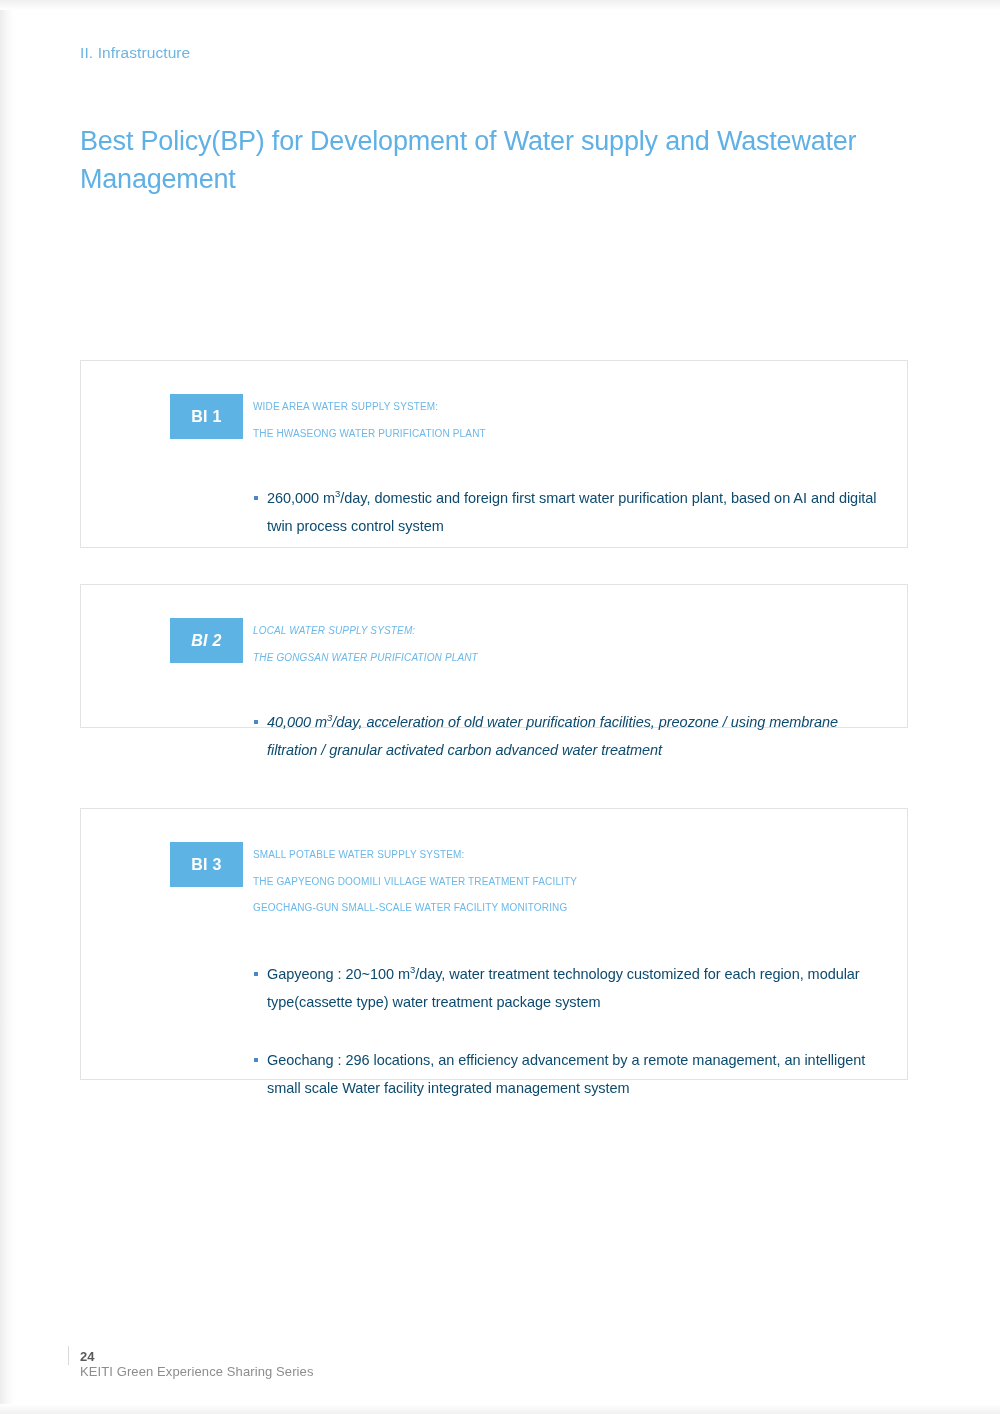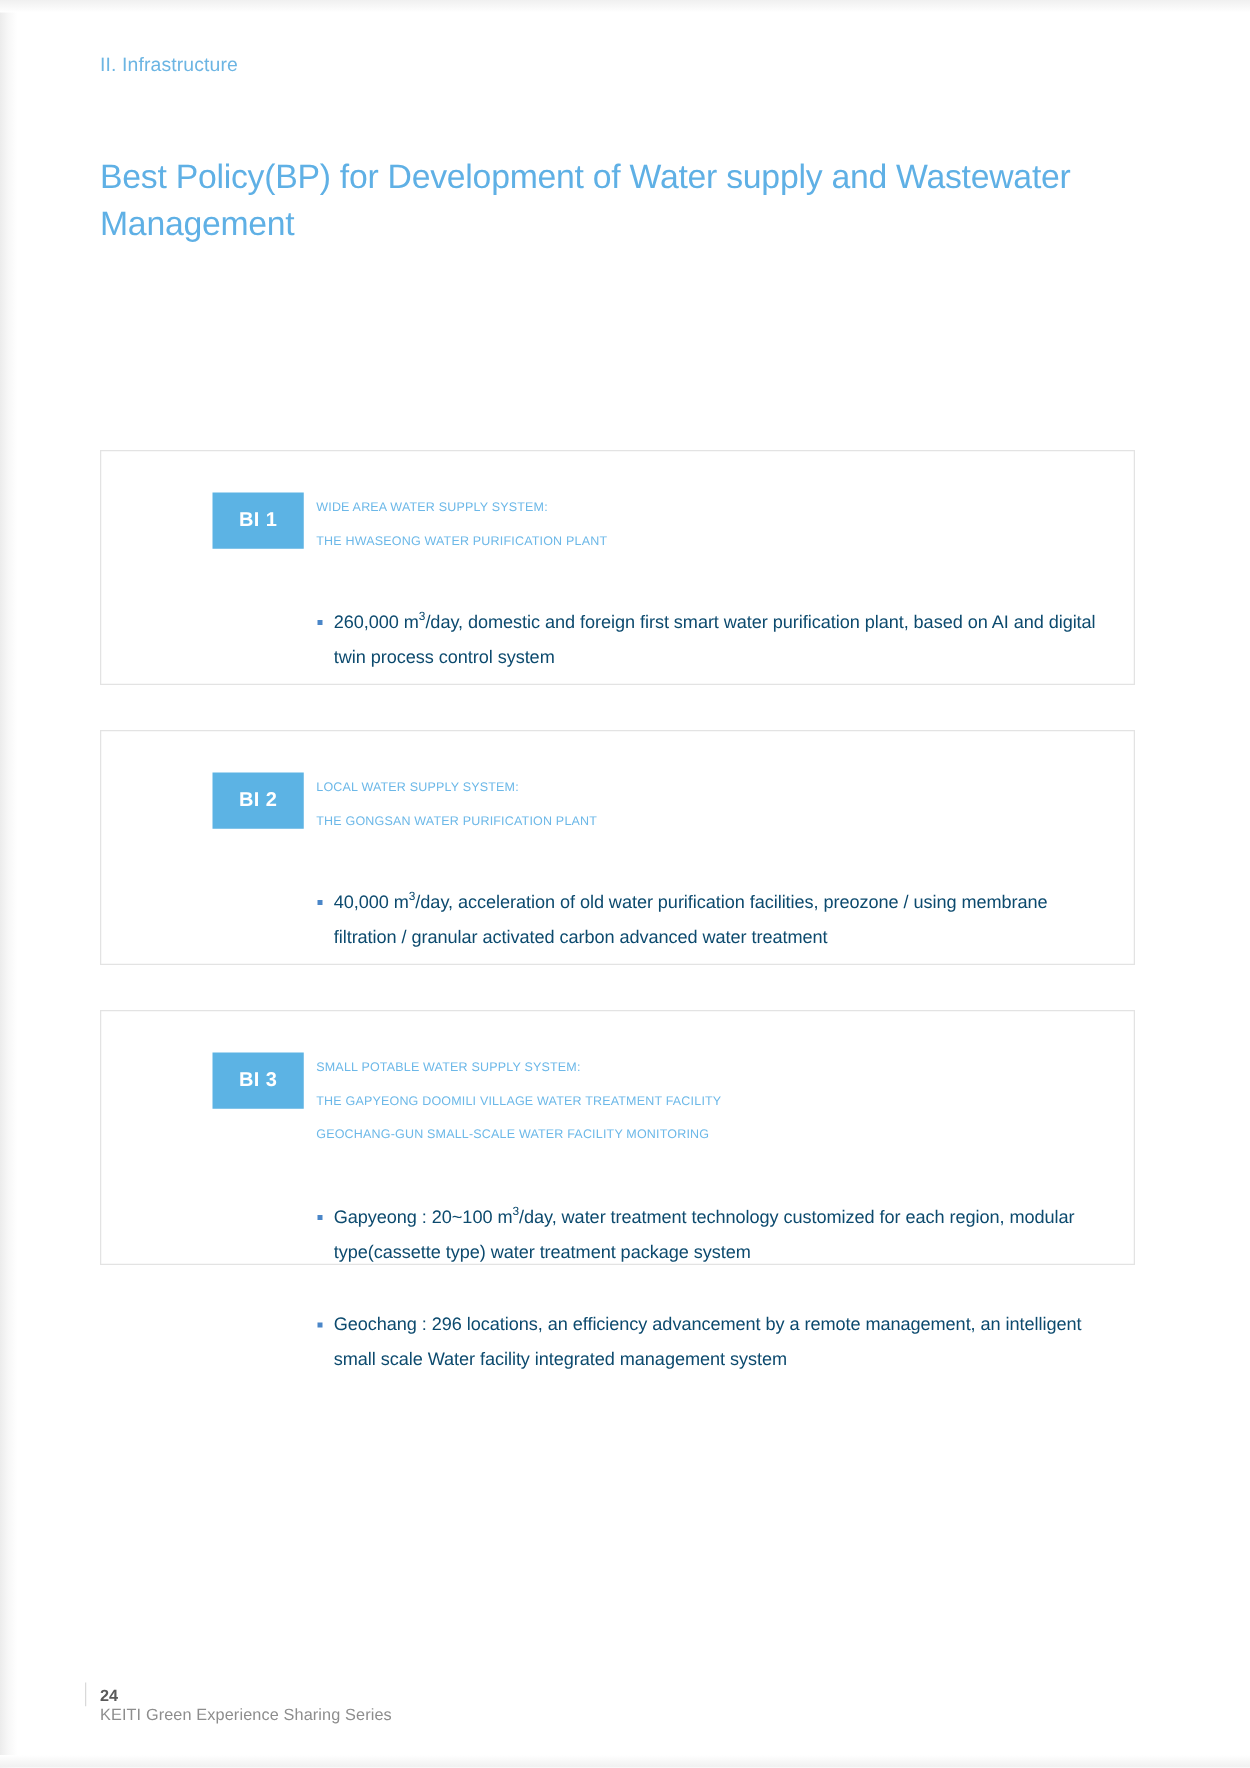--- a/index.html
+++ b/index.html
@@ -74,22 +74,22 @@
   .card {
     position: absolute;
     left: 80px;
     width: 828px;
     border: 1px solid #e3e3e3;
     background: #ffffff;
     box-sizing: border-box;
     padding-left: 44px;
   }
   #card-1 { top: 360px;  height: 188px; }
-  #card-2 { top: 584px;  height: 188px; }
-  #card-3 { top: 808px;  height: 204px; }
+  #card-2 { top: 584px;  height: 144px; font-style: italic; }
+  #card-3 { top: 808px;  height: 272px; }
 
   .card-inner {
     position: relative;
     height: 100%;
   }
 
   .badge {
     position: absolute;
     left: 45px;
     top: 33px;

